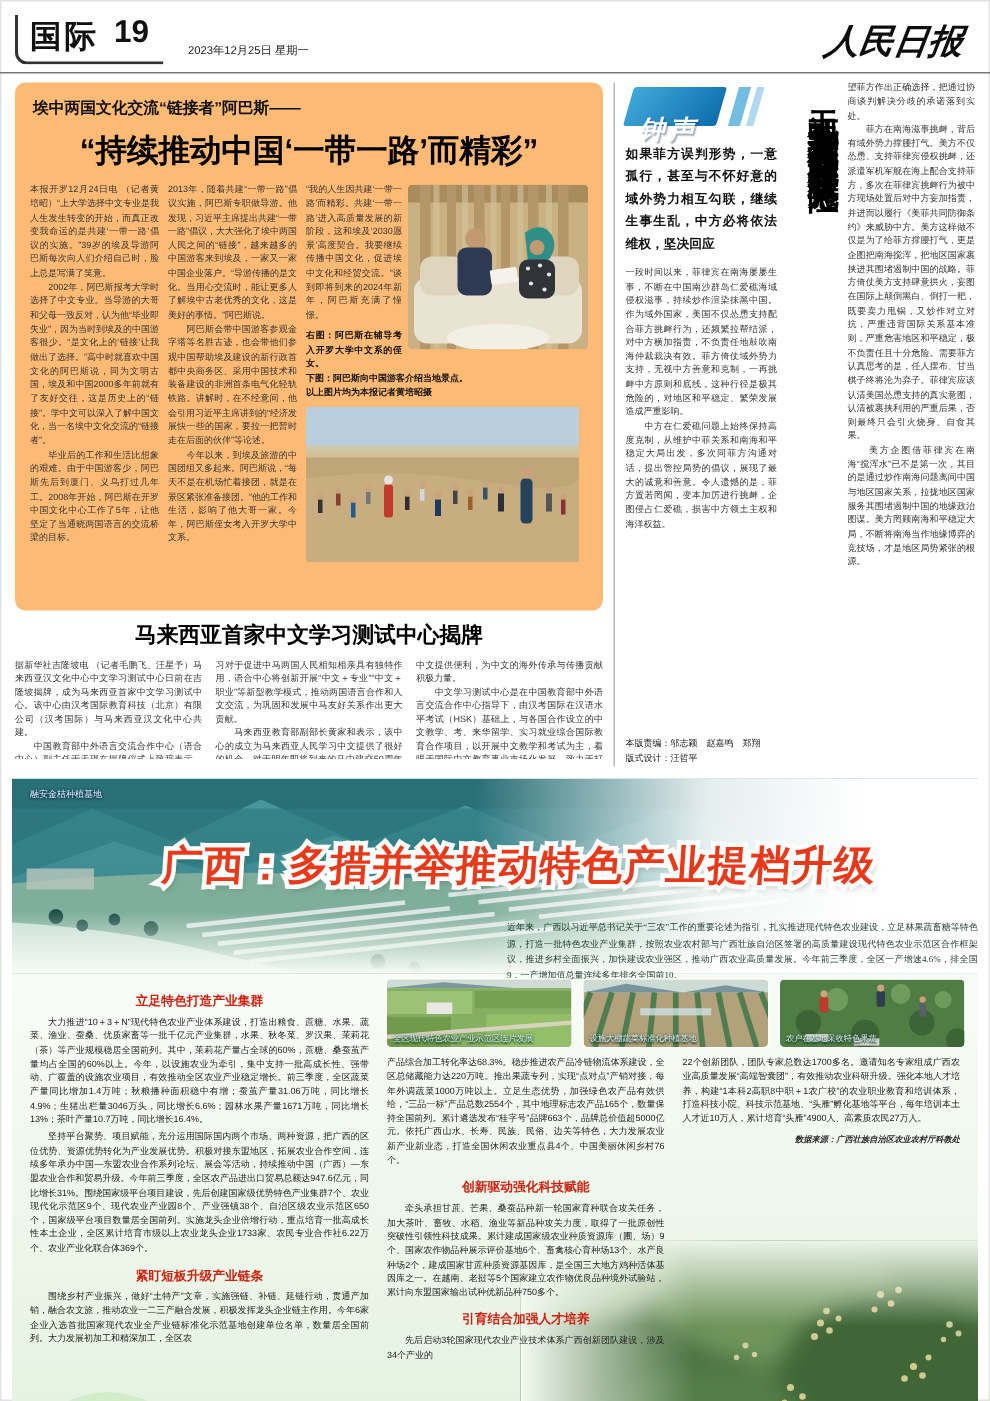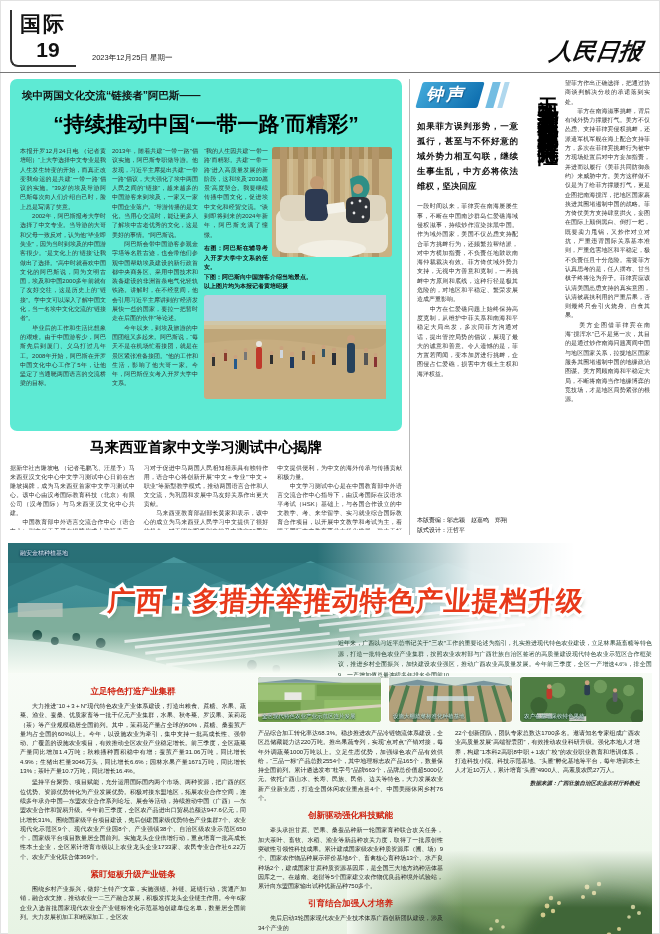--- a/index.html
+++ b/index.html
@@ -1,32 +1,32 @@
 <!DOCTYPE html>
 <html><head>
 <meta charset="utf-8">
 <style>
   html,body{margin:0;padding:0;}
   .page{position:relative;width:660px;height:934px;background:#fff;overflow:hidden;
     font-family:"Liberation Sans",sans-serif;color:#222;box-shadow:inset 0 0 0 1px #e2e2e2;}
   
   .header{display:flex;align-items:flex-end;padding:10px 12px 5px 10px;border-bottom:1.5px solid #777;}
-  .section-wrap{display:flex;align-items:center;border-left:2px solid #333;border-bottom:2px solid #333;
-    border-bottom-left-radius:8px;padding:0 10px 3px 8px;flex-direction:column;}
+  .section-wrap{display:flex;align-items:flex-start;border-left:2px solid #333;border-bottom:2px solid #333;
+    border-bottom-left-radius:8px;padding:0 10px 3px 8px;}
   .section-label{font-size:21px;font-weight:bold;letter-spacing:2px;color:#111;}
   .page-num{font-size:21px;font-weight:bold;margin-left:10px;color:#111;}
   .date-line{font-size:7.5px;font-weight:normal;color:#222;margin-left:16px;padding-bottom:4px;}
   .masthead{margin-left:auto;font-family:"DejaVu Serif",serif;font-style:italic;font-weight:bold;
     font-size:23px;color:#0d0d0d;transform:skewX(-8deg);padding-right:6px;}
   
   .main{display:flex;padding:6px 10px 0 10px;height:462px;box-sizing:border-box;}
   .left-zone{width:392px;flex:0 0 392px;}
   .right-zone{flex:1;border-left:1px solid #b9b9b9;margin-left:7px;padding-left:7px;}
   
-  .lead{background:#5eead4;border-radius:7px;padding:8px 10px;height:352px;box-sizing:border-box;overflow:hidden;}
+  .lead{background:#fdba74;border-radius:7px;padding:8px 10px;height:352px;box-sizing:border-box;overflow:hidden;}
   .kicker{font-size:10.5px;font-weight:bold;color:#111;margin:2px 0 7px 2px;}
   .lead-headline{font-size:21px;font-weight:900;text-align:center;color:#000;white-space:nowrap;margin-bottom:9px;}
   .lead-body{display:flex;gap:6px;height:252px;overflow:hidden;}
   .lead-col{flex:0 0 86px;font-size:6px;line-height:1.55;text-align:justify;white-space:pre-line;color:#333;}
   .lead-right{flex:1;font-size:6px;line-height:1.55;text-align:justify;color:#333;overflow:hidden;}
   .photo{border-radius:3px;overflow:hidden;display:block;}
   .couch-photo{float:right;width:120px;height:110px;margin:0 0 4px 4px;}
   .photo-captions{font-size:6px;font-weight:bold;line-height:1.6;color:#111;margin:4px 0 3px;text-align:justify;}
   .desert-photo{width:100%;height:104px;margin-top:3px;clear:both;}
   
@@ -35,21 +35,21 @@
   .malay-cols{display:flex;gap:9px;height:66px;overflow:hidden;}
   .malay-col{flex:1;font-size:6px;line-height:1.5;text-align:justify;white-space:pre-line;color:#333;}
   
   .zs{display:flex;height:456px;}
   .zs-left{width:101px;flex:0 0 101px;display:flex;flex-direction:column;}
   .zs-logo{position:relative;height:27px;margin:3px 0 10px;}
   .zs-logo-bg{position:absolute;left:2px;top:0;width:62px;height:26px;border-radius:2px;
     background:linear-gradient(120deg,#42a9da,#0c6cad);transform:skewX(-16deg);}
   .zs-slash1{position:absolute;left:72px;top:0;width:8px;height:26px;background:#74bde2;transform:skewX(-16deg);}
   .zs-slash2{position:absolute;left:84px;top:0;width:5px;height:26px;background:#b0d8ee;transform:skewX(-16deg);}
-  .zs-logo-text{position:absolute;left:9px;top:1px;font-size:17px;font-weight:900;font-style:italic;
+  .zs-logo-text{position:absolute;left:9px;top:17px;font-size:17px;font-weight:900;font-style:italic;
     color:#fff;letter-spacing:3px;text-shadow:1px 1px 1px rgba(0,40,80,.4);}
   .zs-intro{font-size:8.5px;font-weight:bold;line-height:1.75;color:#111;text-align:justify;margin-bottom:9px;}
   .zs-col1{flex:1;font-size:6px;line-height:1.55;text-align:justify;white-space:pre-line;color:#333;overflow:hidden;}
   .zs-credits{font-size:6px;color:#222;margin-top:6px;line-height:1.7;}
   .zs-vert{width:33px;flex:0 0 33px;margin:2px 6px 0 8px;writing-mode:vertical-rl;text-orientation:upright;
     font-size:21px;font-weight:900;color:#000;letter-spacing:2.5px;line-height:1.05;height:450px;overflow:hidden;}
   .zs-col2{flex:1;font-size:6px;line-height:1.55;text-align:justify;white-space:pre-line;color:#333;overflow:hidden;height:452px;}
   
   .gx{position:relative;margin:8px 8px 0;height:450px;overflow:hidden;border-bottom:3px solid #303030;
     background:linear-gradient(180deg,#ffffff 0%,#f4faf2 45%,#e3f1df 100%);}

